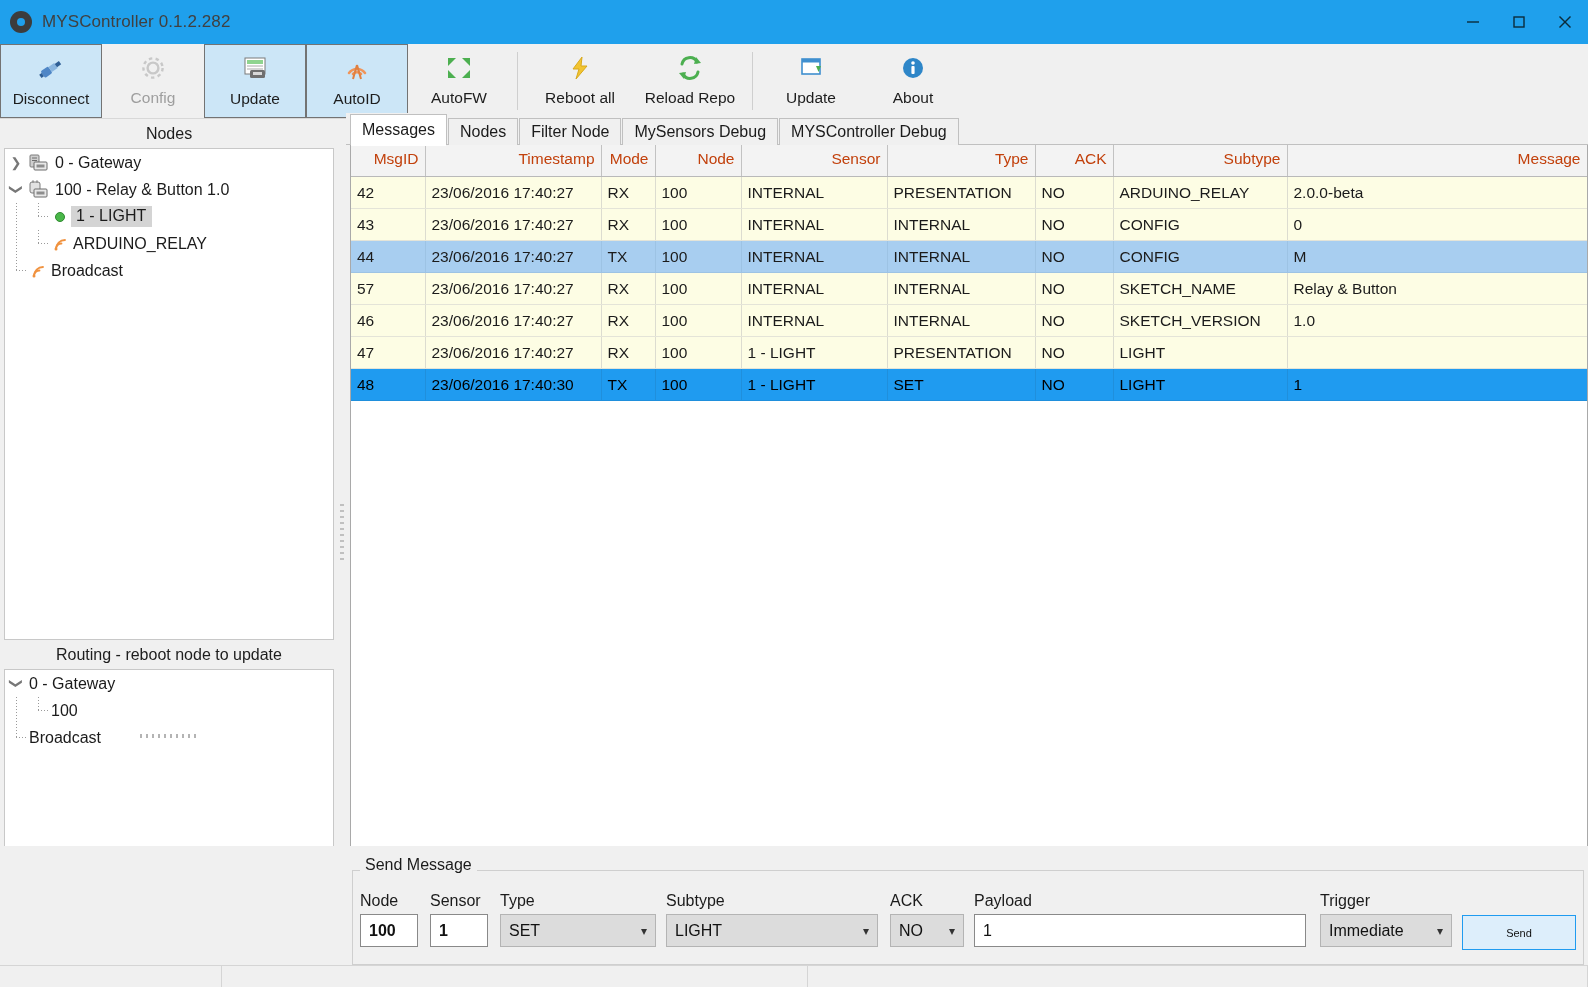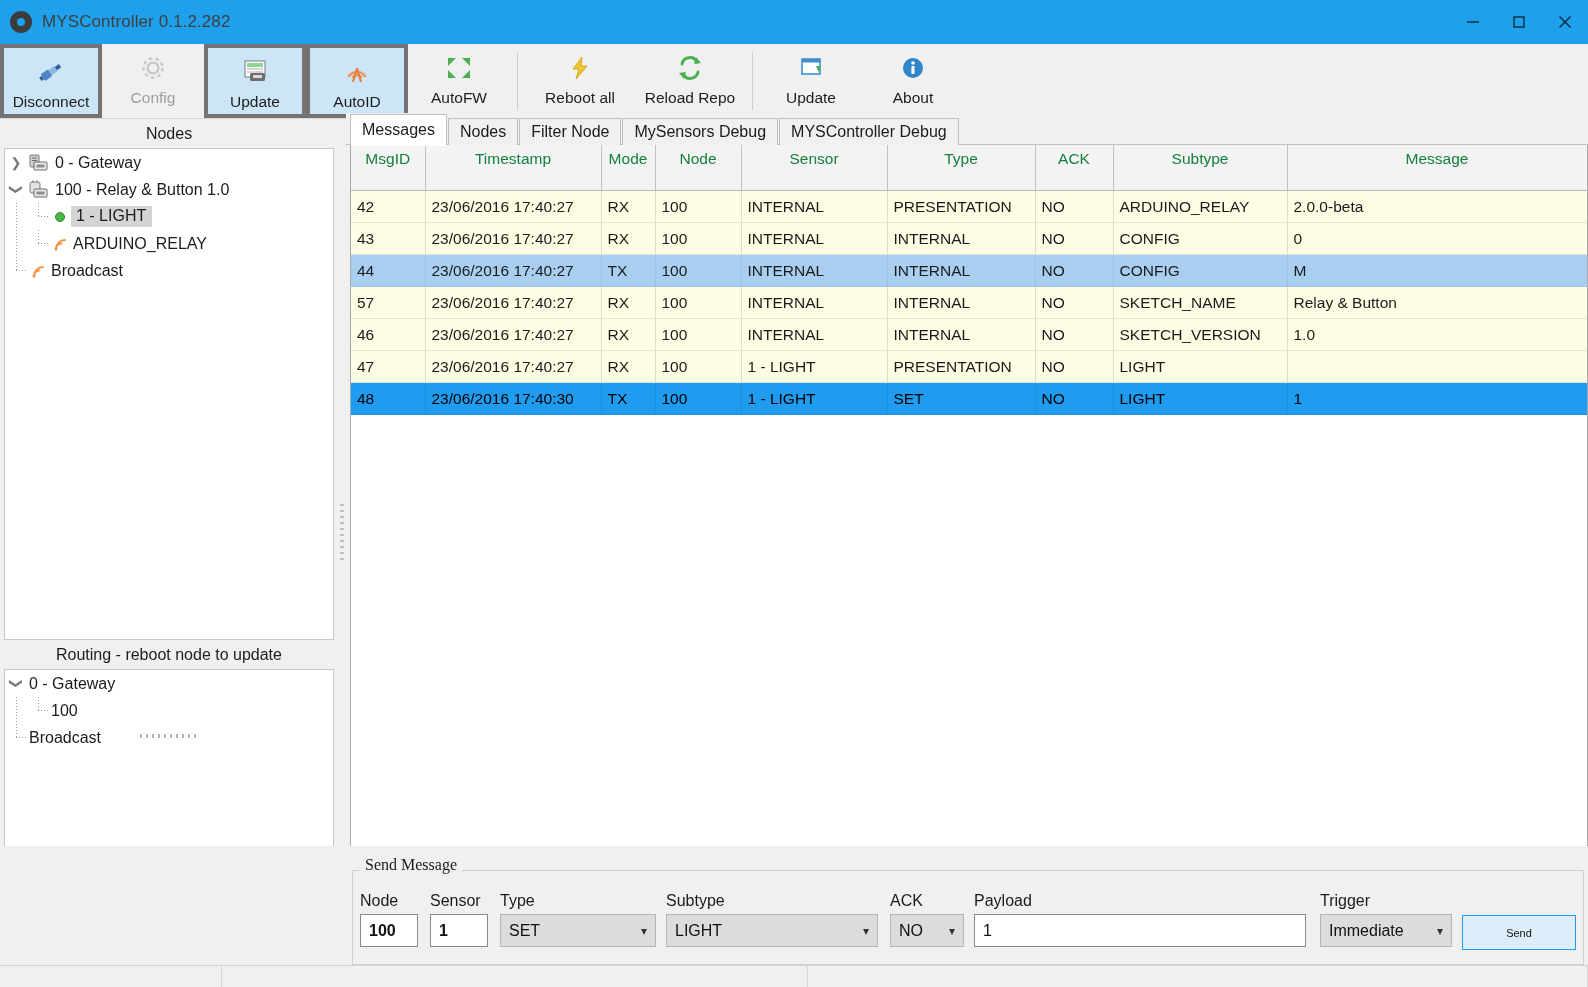--- a/index.html
+++ b/index.html
@@ -34,21 +34,21 @@
   
   .toolbar{
     position:absolute; left:0; top:44px; width:1588px; height:75px;
     background:#f0f0f0; border-bottom:1px solid #d8d8d8;
     display:flex; align-items:stretch;
   }
   .tb-item{
     width:102px; display:flex; flex-direction:column; align-items:center;
     justify-content:flex-start; padding-top:9px; position:relative;
   }
-  .tb-item.sel{ background:#cce6f7; border:4px solid #737373; }
+  .tb-item.sel{ background:#cce6f7; border:1px solid #737373; }
   .tb-ico{ height:30px; display:flex; align-items:center; justify-content:center; }
   .tb-label{ font-size:15.5px; color:#1d1d1d; margin-top:6px; }
   .tb-item.disabled .tb-label{ color:#9e9e9e; }
   .tb-sep{ width:1px; background:#cfcfcf; margin:8px 7px; }
   .tb-wide{ width:110px; }
 
   
   .left-pane{ position:absolute; left:0; top:119px; width:338px; height:846px; background:#f0f0f0; }
   .pane-title{ text-align:center; font-size:16px; color:#1d1d1d; padding:6px 0 5px; }
   .tree-box{
@@ -100,40 +100,40 @@
     border:1px solid #c0c0c0; border-bottom:none; margin-right:1px;
     position:relative; z-index:1;
   }
   .tab.active{ background:#fff; height:31px; z-index:3; }
   .tab.active::after{ content:""; position:absolute; left:0; right:0; bottom:-1px; height:2px; background:#fff; }
 
   .grid{ position:absolute; left:4px; top:32px; width:1238px; height:814px; background:#fff; border:1px solid #a9a9a9; border-top:none; overflow:hidden; }
   table.msgs{ border-collapse:collapse; width:1236px; table-layout:fixed; }
   table.msgs th{
     background:#f3f3f3; border-right:1px solid #c2c2c2; border-bottom:1px solid #b9b9b9;
-    font-weight:normal; text-align:center; font-size:15.5px; color:#15803d;
-    padding:5px 6px 22px 6px; height:30px;
+    font-weight:normal; text-align:right; font-size:15.5px; color:#c2410c;
+    padding:5px 6px 8px 6px; height:30px;
   }
   table.msgs td{
     border-right:1px solid #dcdcd0; border-bottom:1px solid #e4e4d8;
     font-size:15.5px; color:#1b1b1b; padding:5px 6px; height:32px;
     overflow:hidden; white-space:nowrap;
   }
   tr.rx td{ background:#fdfde4; }
   tr.tx td{ background:#a8cef0; border-bottom-color:#9dc3e4; border-right-color:#9dc3e4; }
   tr.tx-sel td{ background:#1f9bf0; border-bottom-color:#1f8fdc; border-right-color:#1f8fdc; color:#000; }
 
   
   .send-group{
     position:absolute; left:352px; top:870px; width:1232px; height:95px;
     border:1px solid #cfcfcf; border-radius:0;
   }
   .send-legend{
     position:absolute; left:360px; top:856px; background:#f0f0f0;
-    padding:0 5px; font-size:16px; color:#1b1b1b;font-family:Liberation Serif, serif;
+    padding:0 5px; font-size:16px; color:#1b1b1b;
   }
   .bottombar{ position:absolute; left:0; top:846px; width:1588px; height:119px; background:#f0f0f0; }
   .fld{ position:absolute; }
   .fld label{ display:block; font-size:16px; color:#1b1b1b; margin-bottom:4px; }
   .txtbox{
     background:#fff; border:1px solid #898989; height:33px;
     display:flex; align-items:center; padding:0 8px; font-size:16px; color:#111;
   }
   .txtbox.bold{ font-weight:bold; }
   .combo{

